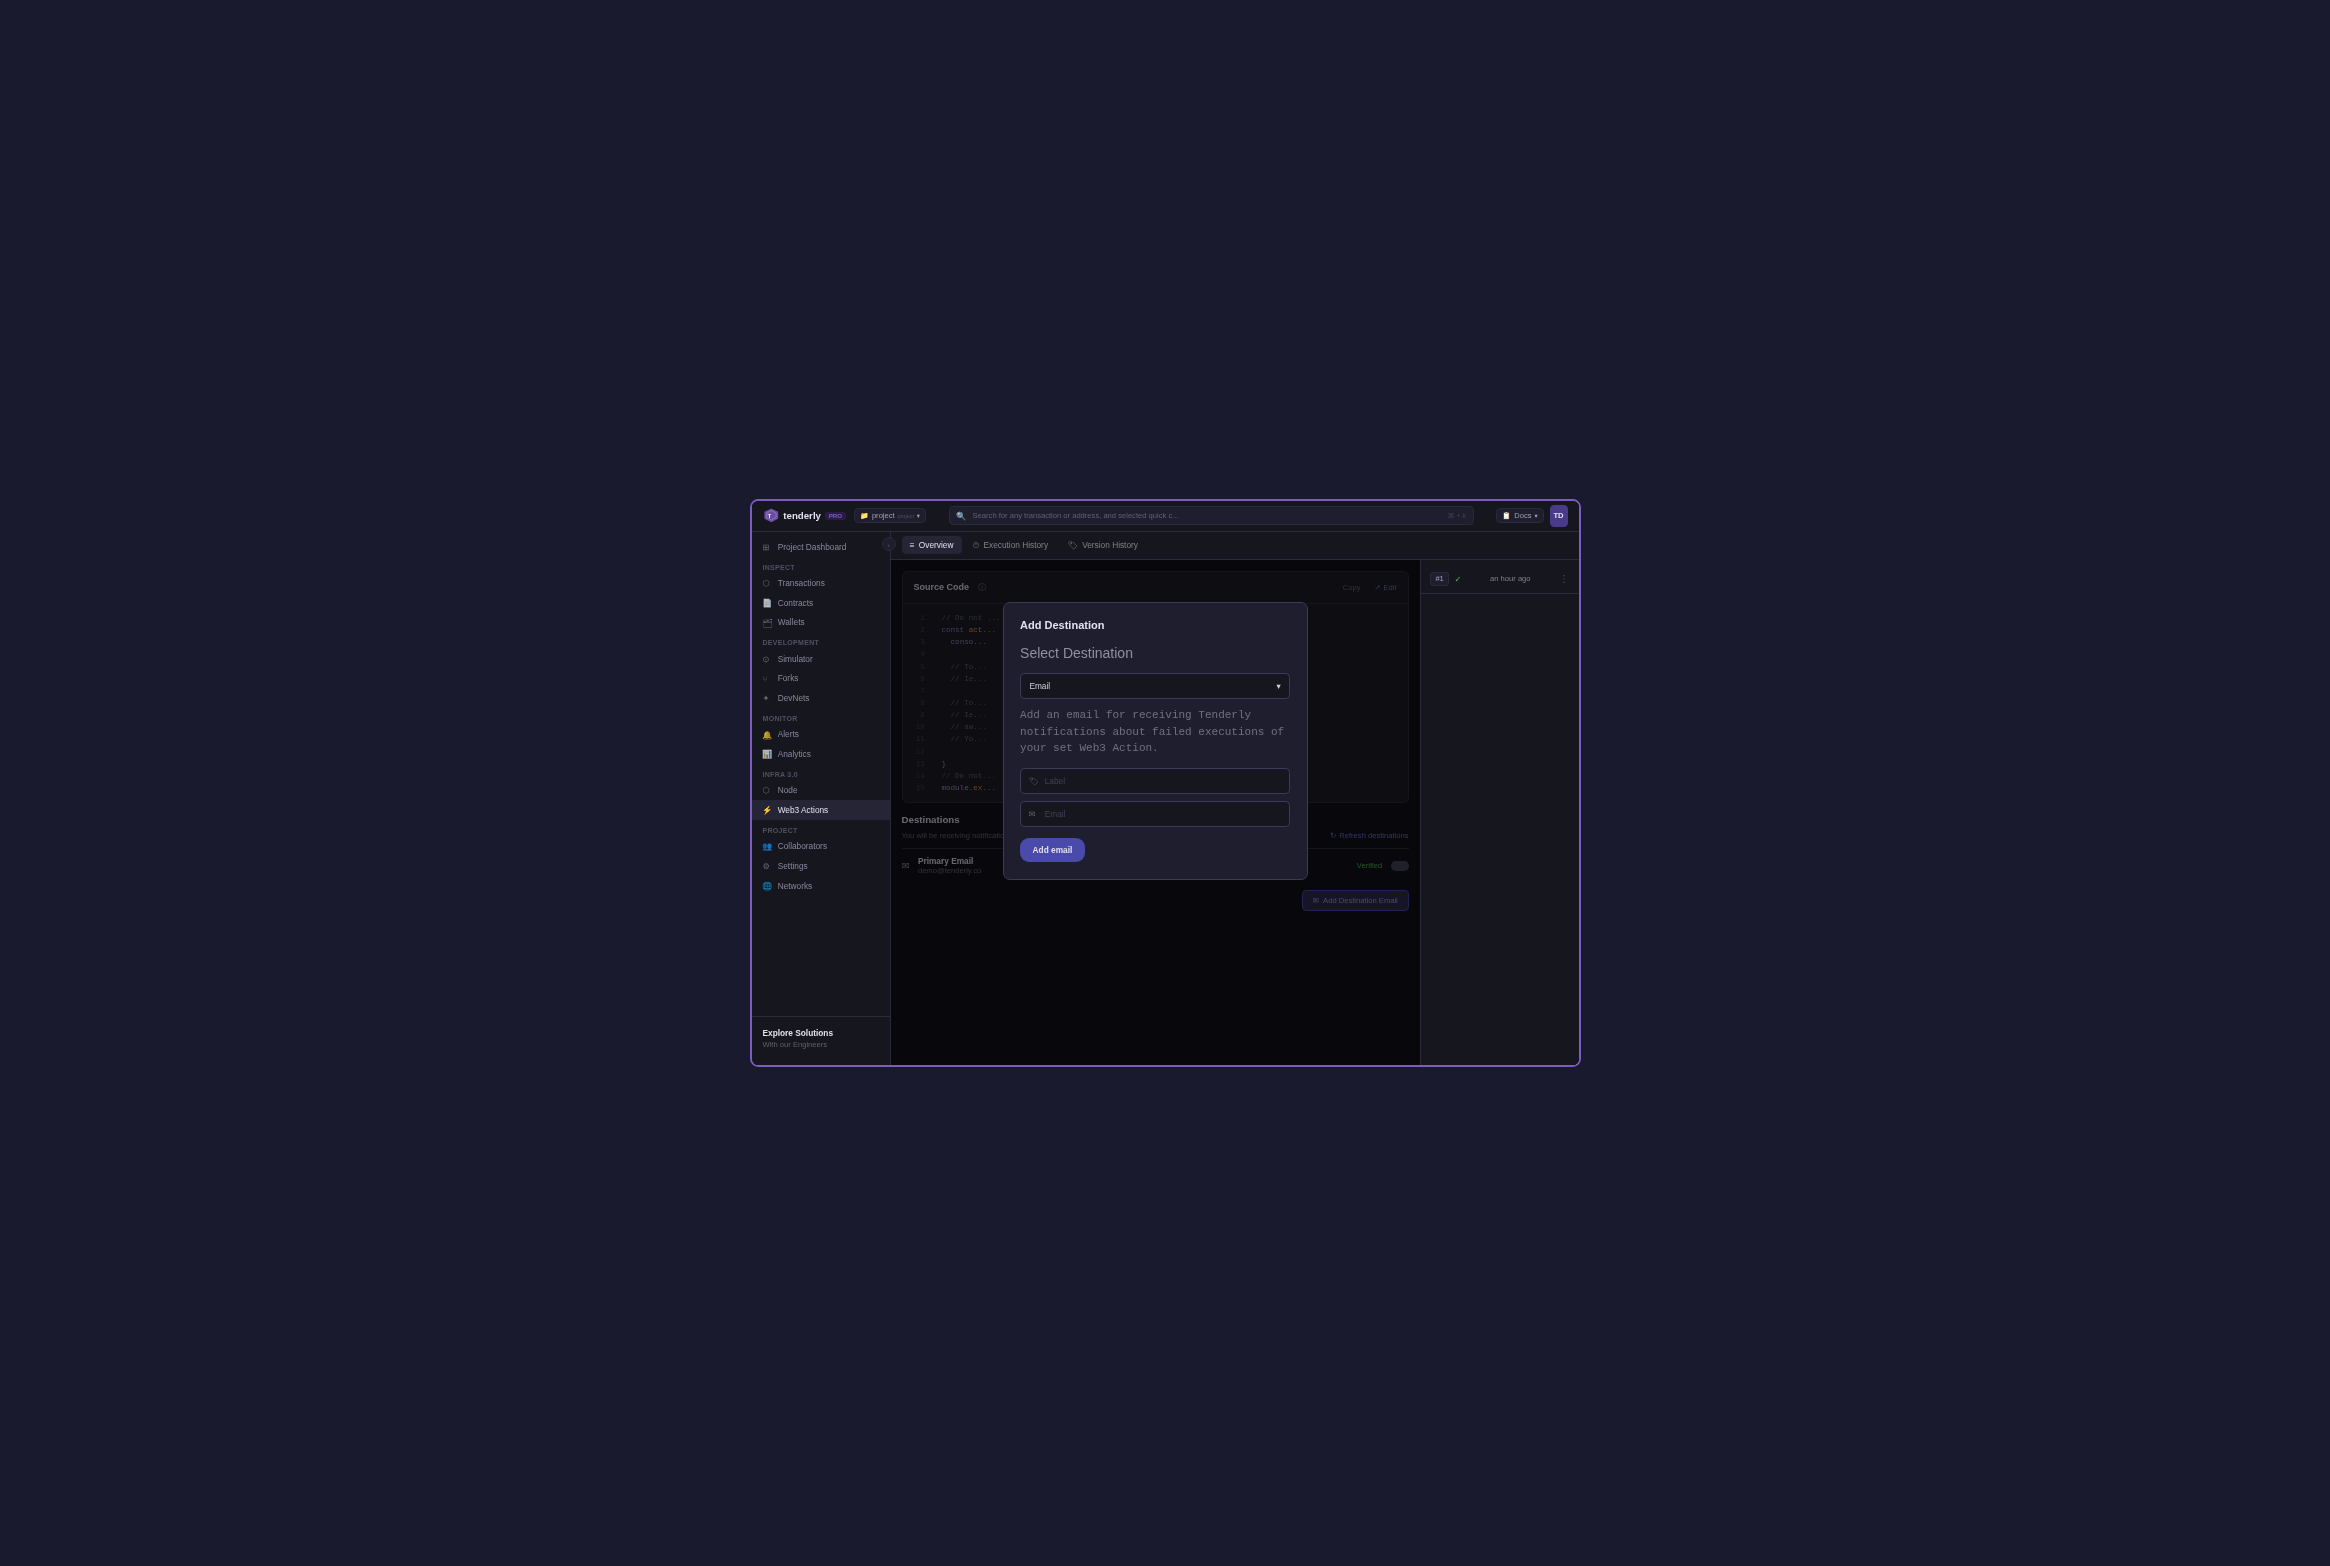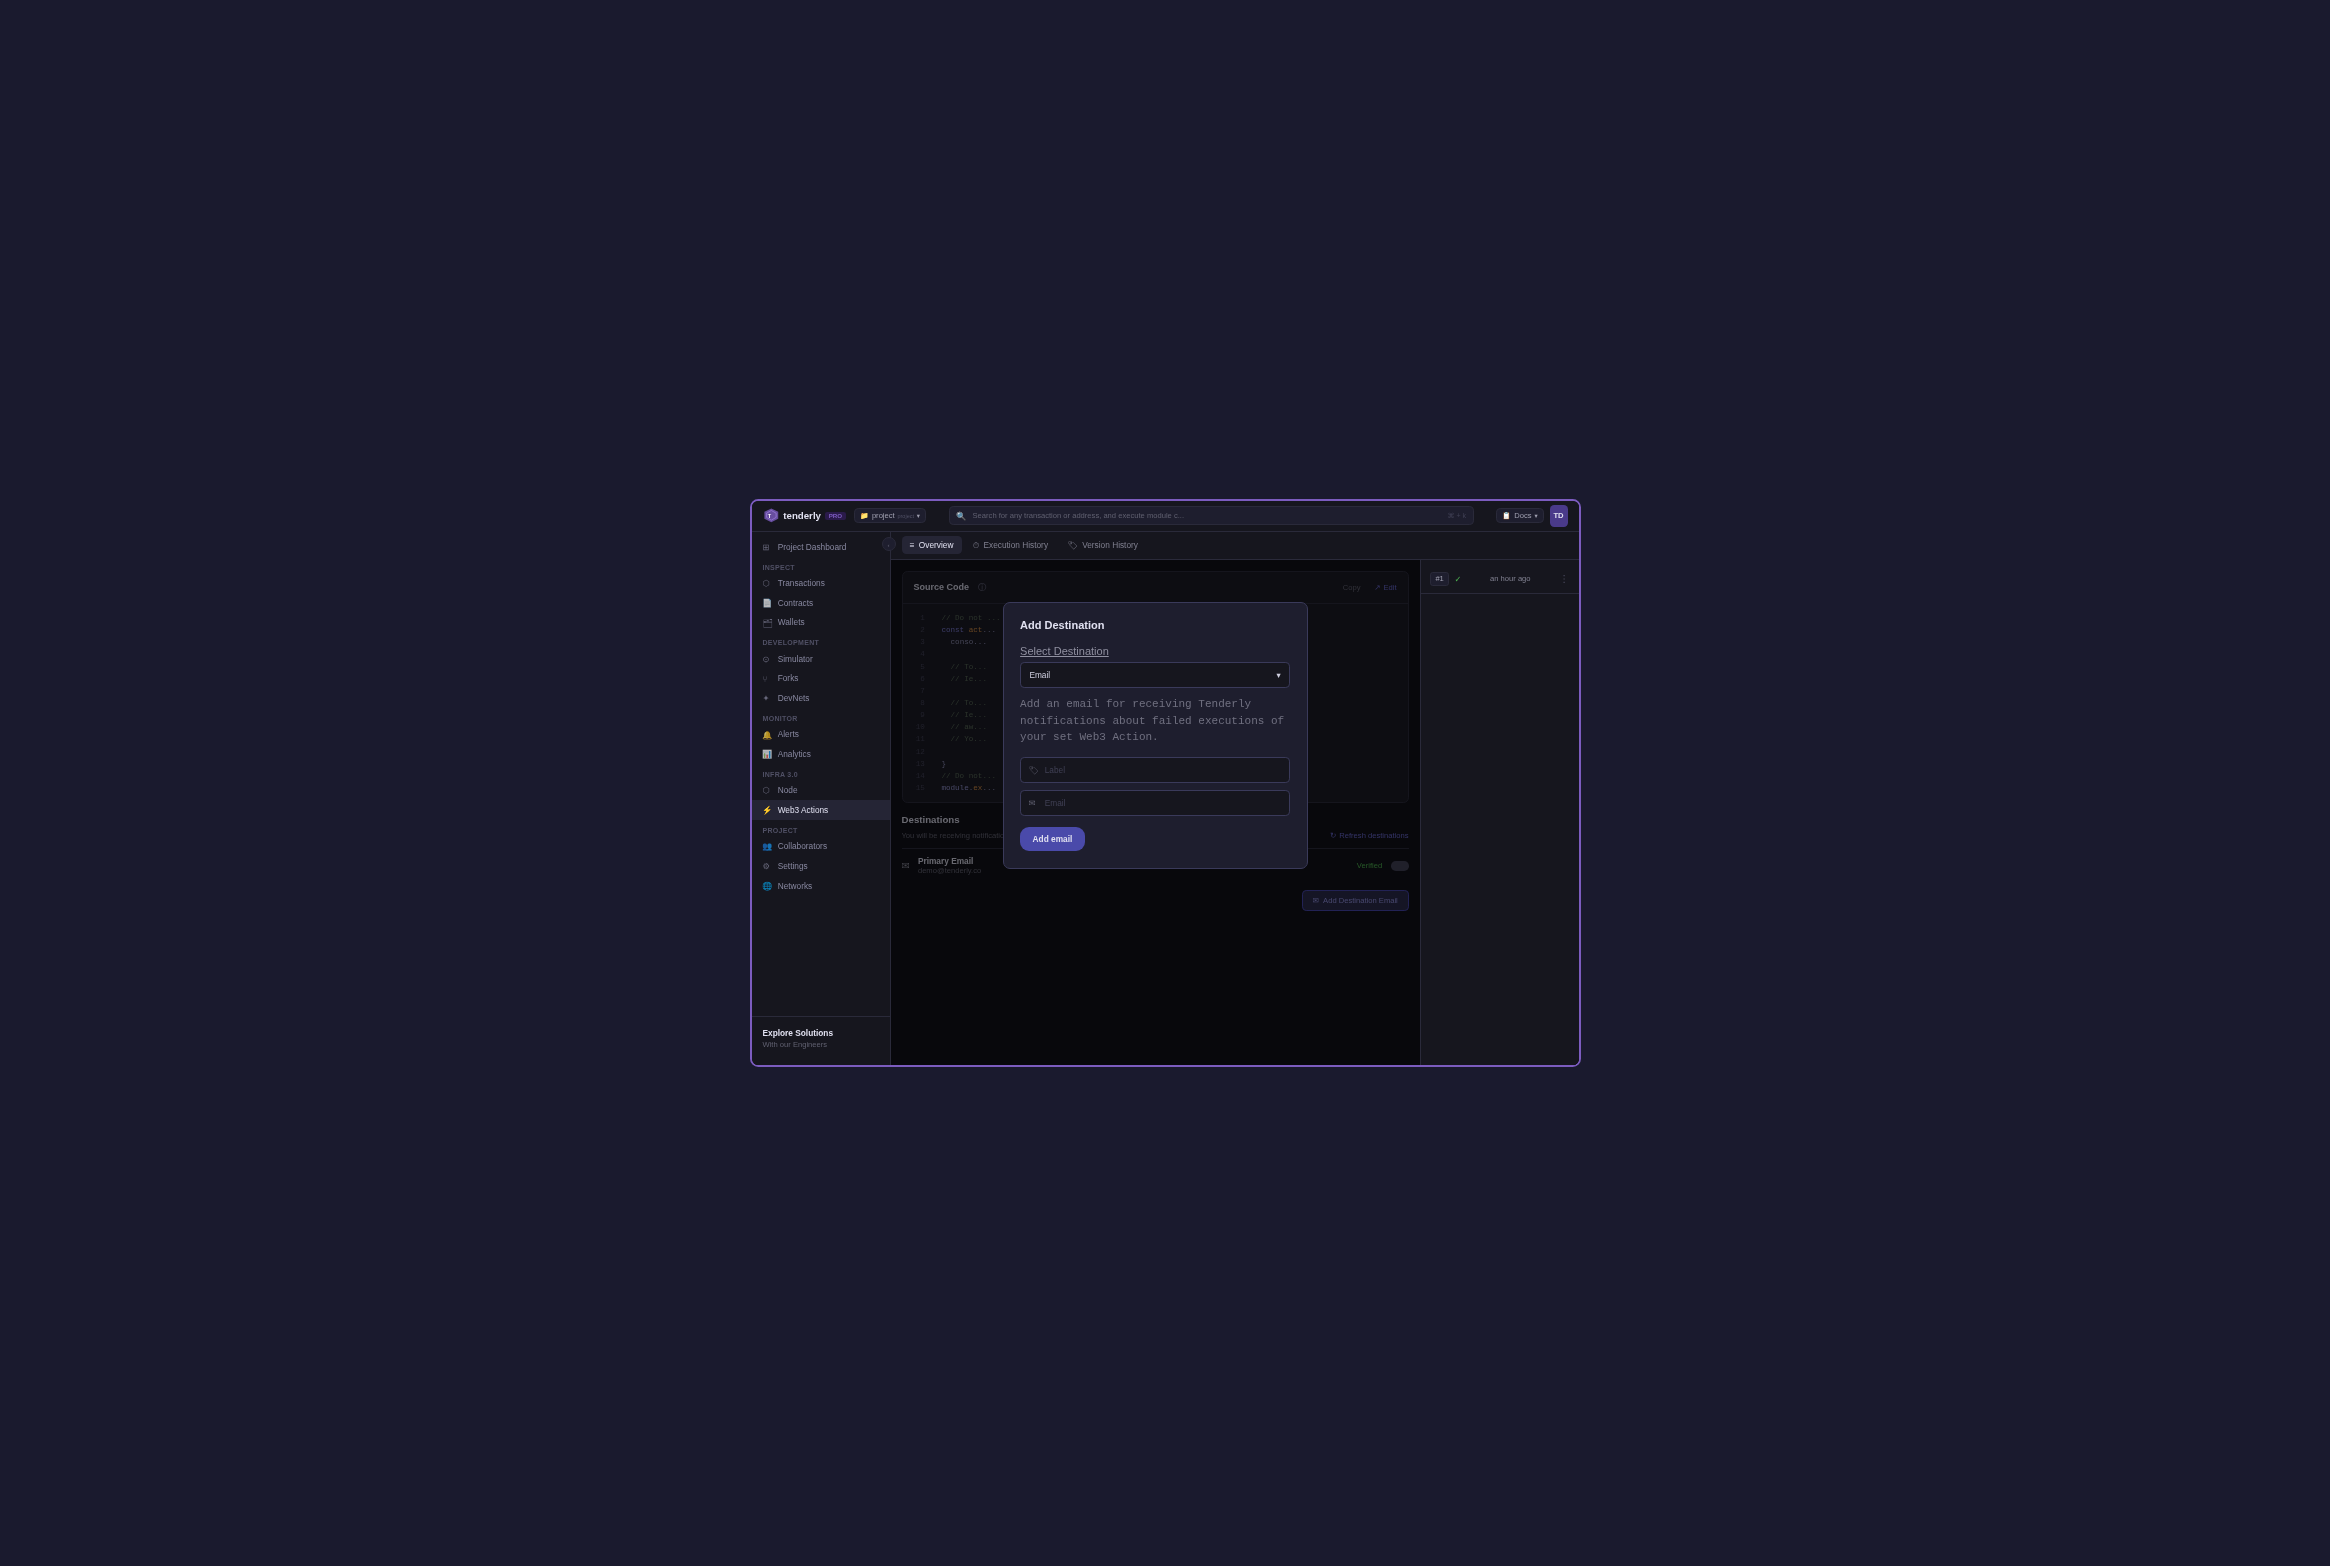--- a/index.html
+++ b/index.html
@@ -394,23 +394,22 @@
       padding: 16.6px;
     }
     .modal-title {
       color: #e0e0f0;
       font-size: 11px;
       font-weight: 600;
       margin-bottom: 14px;
     }
     .modal-label {
       color: #9090a0;
-      font-size: 11px;
-      margin-bottom: 5px;
-      text-decoration: underline;
+      font-size: 14px;
+      margin-bottom: 12px;
     }
     .modal-select {
       width: 100%;
       background: #16161e;
       border: 0.7px solid #3a3a5a;
       border-radius: 4.2px;
       padding: 7px 8.3px;
       color: #d0d0e0;
       font-size: 8.3px;
       display: flex;
@@ -482,21 +481,21 @@
 
     <div class="project-pill">
       <span style="color:#606070;font-size:7px;">📁</span>
       <span>project</span>
       <span style="font-size:5.5px;color:#505065;">project</span>
       <span style="font-size:6.2px;">▾</span>
     </div>
 
     <div class="search-bar">
       <span style="font-size:8.3px;color:#505065;">🔍</span>
-      <span style="font-size:7.6px;">Search for any transaction or address, and execute module c...</span>
+      <span style="font-size:7.6px;">Search for any transaction or address, and selected quick c...</span>
       <span style="margin-left:auto;font-size:7px;color:#404055;">⌘ + k</span>
     </div>
 
     <div class="topbar-right">
       <div class="docs-btn">
         <span style="font-size:7px;">📋</span>
         <span>Docs</span>
         <span style="font-size:6.2px;">▾</span>
       </div>
       <div class="avatar">TD</div>

